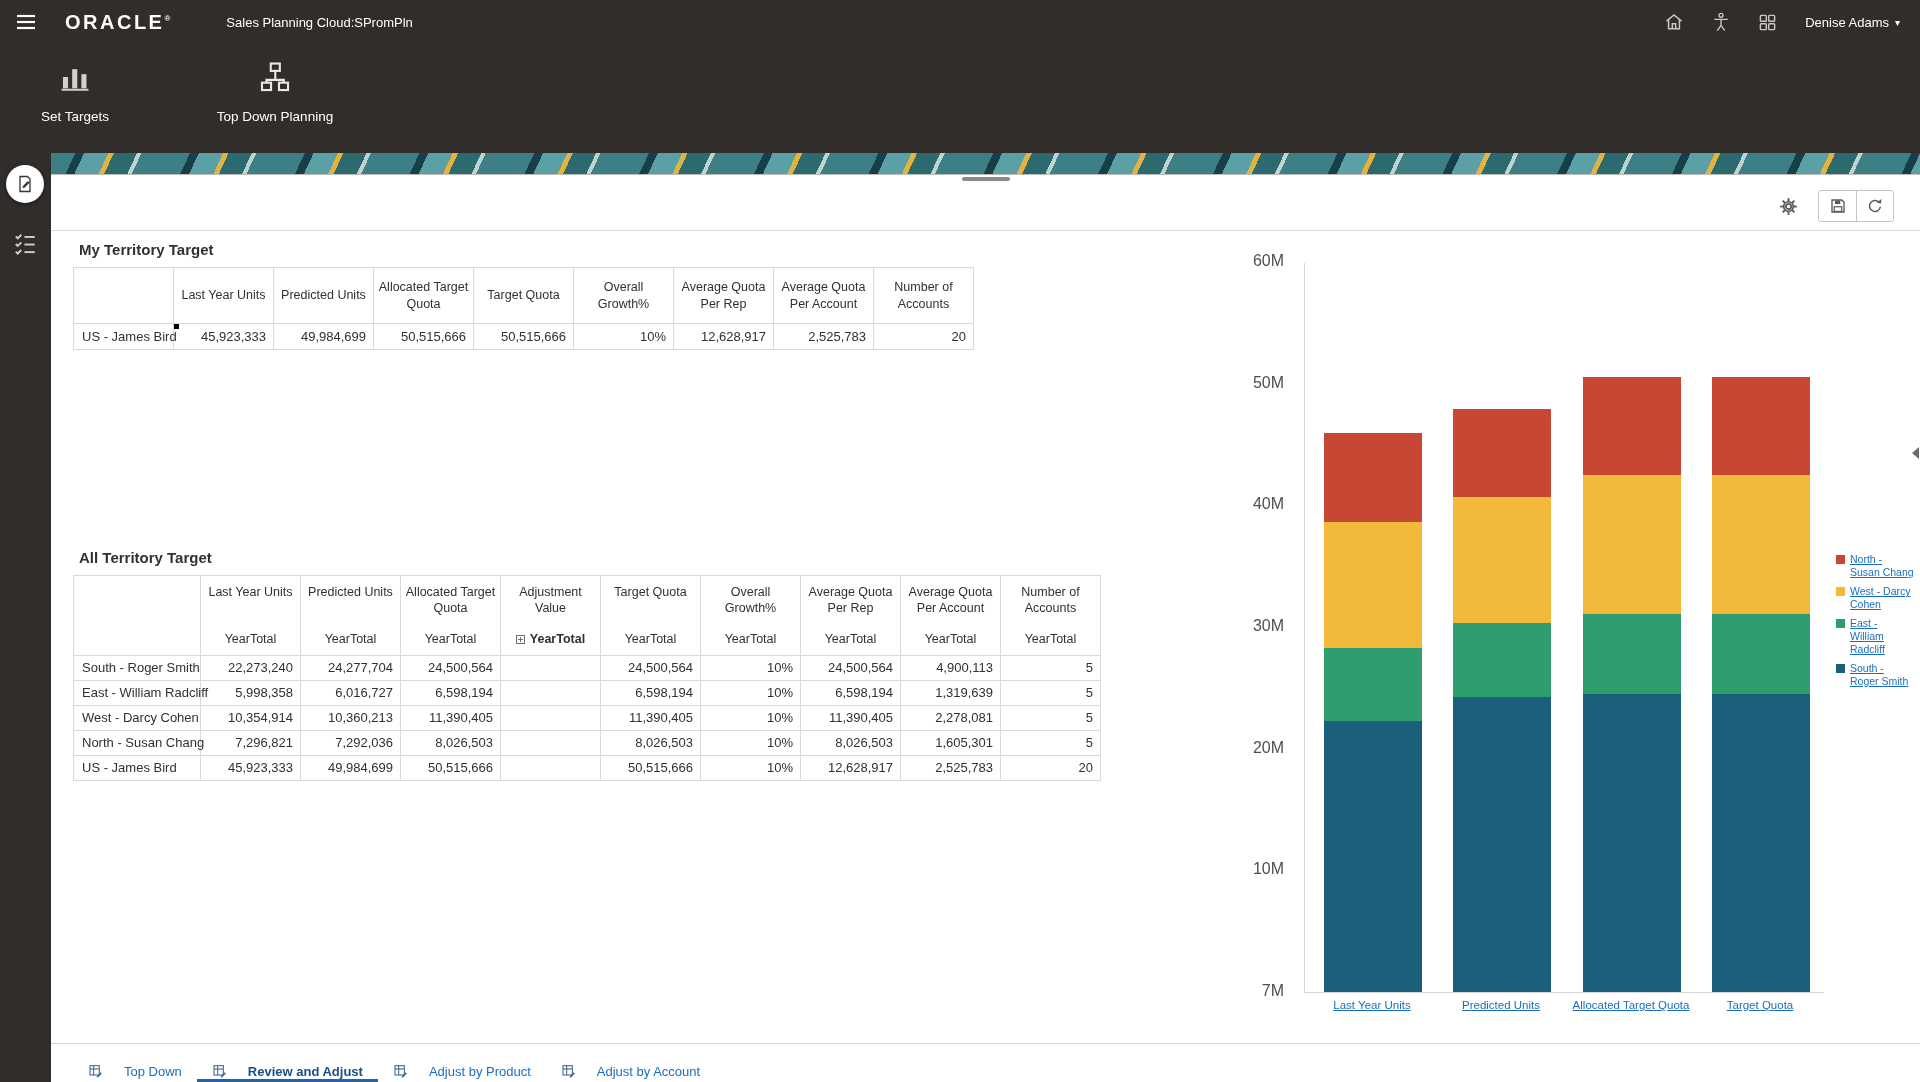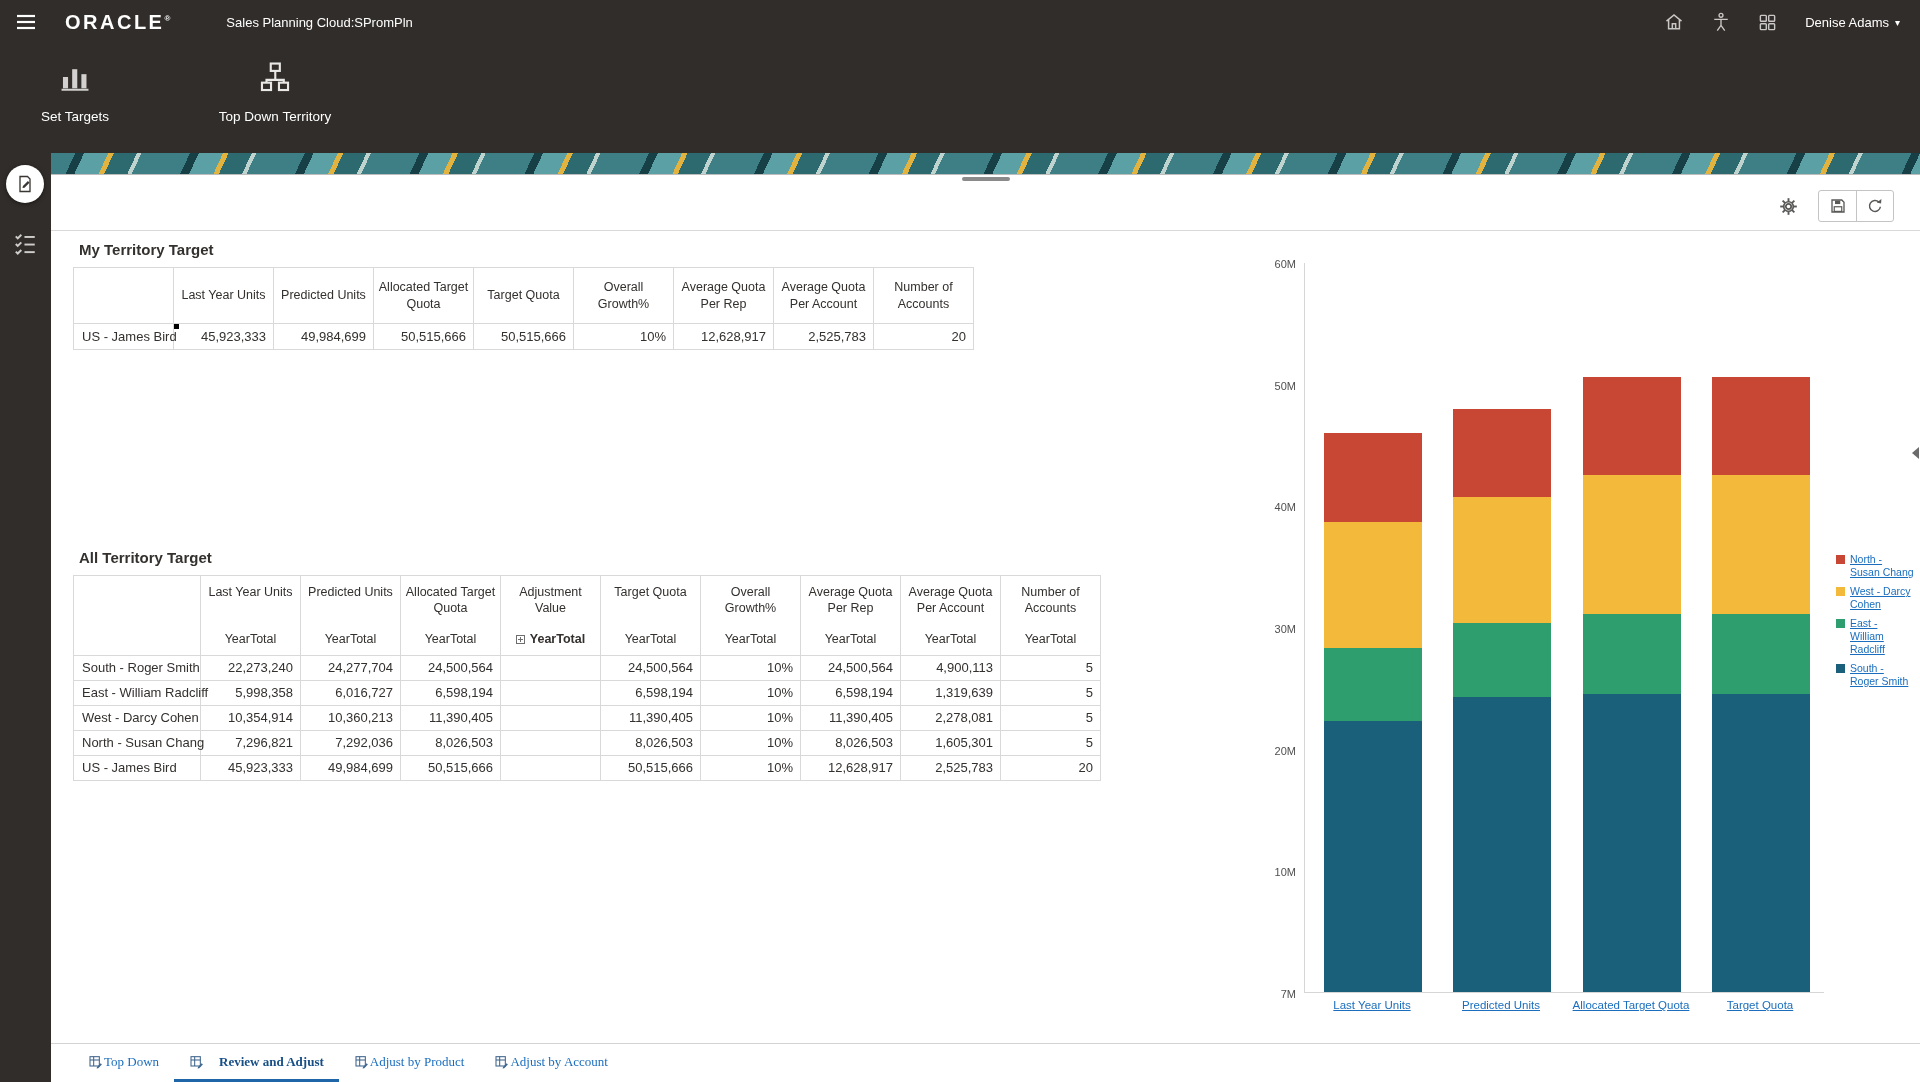--- a/index.html
+++ b/index.html
@@ -80,39 +80,39 @@
   #table2 tbody tr { height: 25px; }
   .grid-table td.num { text-align: right; padding: 0 7px; position: relative; }
   .grid-table td.dirty::before { content: ""; position: absolute; left: 0; top: 0; width: 5px; height: 5px; background: #000; }
   .expand-box { display: inline-block; width: 9px; height: 9px; border: 1px solid #6e6e6e; position: relative; vertical-align: middle; margin-right: 5px; }
   .expand-box::before { content: ""; position: absolute; left: 1px; right: 1px; top: 3px; height: 1px; background: #6e6e6e; }
   .expand-box::after { content: ""; position: absolute; top: 1px; bottom: 1px; left: 3px; width: 1px; background: #6e6e6e; }
 
   
   .chart { position: absolute; left: 1205px; top: 78px; width: 680px; height: 790px; }
   .y-axis { position: absolute; left: 0; top: 10px; width: 44px; height: 730px; }
-  .ytick { position: absolute; right: 4px; font-size: 11px; color: #4f4f4f; }
+  .ytick { position: absolute; right: 16px; font-size: 16px; color: #4f4f4f; }
   .plot { position: absolute; left: 48px; top: 10px; width: 520px; height: 730px;
     border-left: 1px solid #d6d6d6; border-bottom: 1px solid #d6d6d6; }
   .bar { position: absolute; bottom: 0; width: 98px; display: flex; flex-direction: column-reverse; }
   .seg { width: 100%; }
   .xlabel { position: absolute; top: 746px; width: 160px; text-align: center; font-size: 11.5px;
     text-decoration: underline; color: #1b6ebe; white-space: nowrap; cursor: pointer; }
   .legend { position: absolute; left: 580px; top: 300px; display: flex; flex-direction: column; gap: 7px; width: 78px; }
   .legend-item { display: flex; gap: 5px; align-items: flex-start; }
   .swatch { width: 9px; height: 9px; flex: 0 0 9px; margin-top: 2px; }
   .legend-label { font-size: 10.5px; line-height: 1.2; text-decoration: underline; color: #1b6ebe; cursor: pointer; }
 
   
   .tab-bar { position: absolute; left: 0; right: 0; bottom: 0; height: 39px; background: #fff;
     border-top: 1px solid #d4d4d4; display: flex; align-items: stretch; padding-left: 22px; }
-  .tab { display: flex; align-items: center; gap: 0; padding: 0 15px; cursor: pointer; border-bottom: 3px solid transparent; font-family: Liberation Serif, serif; }
+  .tab { display: flex; align-items: flex-end; gap: 20px; padding: 0 15px; cursor: pointer; border-bottom: 3px solid transparent; }
   .tab-label { font-size: 13px; color: #1b6ebe; white-space: nowrap; }
   .tab.active { border-bottom-color: #1f66a8; }
-  .tab.active .tab-label { font-weight: bold; color: #174f86; margin-left: 14px; }
+  .tab.active .tab-label { font-weight: bold; color: #174f86; }
 
   .edge-arrow { position: absolute; right: 1px; top: 272px; width: 0; height: 0; cursor: pointer;
     border-top: 6px solid transparent; border-bottom: 6px solid transparent; border-right: 7px solid #6b6b6b; }
 </style>
 </head>
 <body>
 
 <div class="app">
 
   <header class="topbar">
@@ -174,21 +174,21 @@
     </div>
     <div class="nav-item">
       <span>
         <svg width="34" height="34" viewBox="0 0 24 24" fill="none" stroke="#e9e8e7" stroke-width="1.5">
             <rect x="9" y="2.5" width="6.4" height="5.2"></rect>
             <rect x="2.8" y="16" width="6.4" height="5.2"></rect>
             <rect x="14.8" y="16" width="6.4" height="5.2"></rect>
             <path d="M12.2 7.7 v4.3 M6 16 v-2 h12.2 v2 M12.2 12 v2"></path>
           </svg>
       </span>
-      <span class="nav-label">Top Down Territory</span>
+      <span class="nav-label">Top Down Planning</span>
     </div>
   </nav>
 
   <div class="content-row">
 
     <aside class="left-rail">
       <div class="rail-circle">
         <svg width="20" height="20" viewBox="0 0 24 24">
             <path d="M6 3 h9 l3 3 v15 h-12 z" fill="none" stroke="#3a3632" stroke-width="1.6"></path>
             <path d="M9.5 14.5 l6-6 1.9 1.9 -6 6 -2.4 .5 z" fill="#3a3632"></path>

